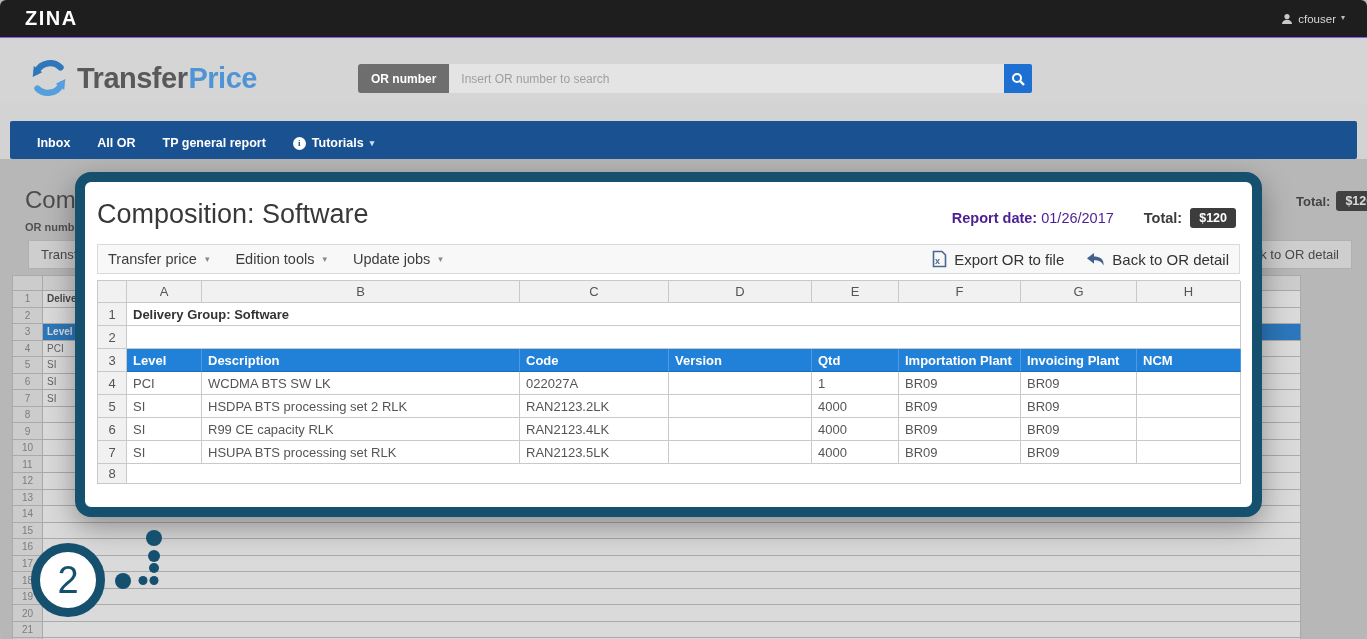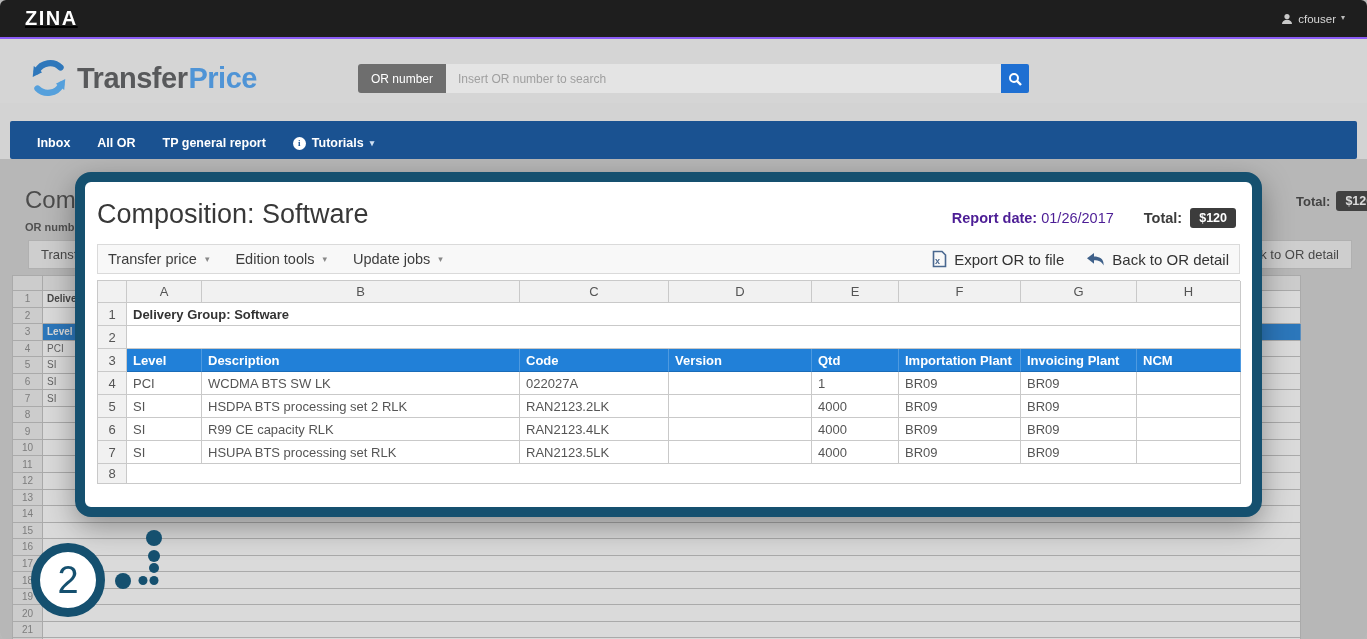--- a/index.html
+++ b/index.html
@@ -1,31 +1,31 @@
 <!DOCTYPE html>
 <html><head>
 <meta charset="utf-8">
 <style>
   html,body{margin:0;padding:0;background:#b9b9b9;}
   #app{position:relative;width:1367px;height:639px;background:#d3d3d3;overflow:hidden;
        font-family:"Liberation Sans",sans-serif;border-radius:6px;}
   
   .topbar{position:absolute;left:0;top:0;width:100%;height:37px;background:#1e1e1e;
-          border-bottom:4px solid #8b5cf6;display:flex;align-items:center;z-index:6;text-decoration:underline;}
+          border-bottom:1px solid #8b5cf6;display:flex;align-items:center;z-index:6;}
   .topbar-brand{margin-left:25px;color:#fff;font-size:20px;font-weight:bold;letter-spacing:1.5px;}
   .topbar-user{position:absolute;right:22px;display:flex;align-items:flex-start;gap:5px;
                color:#d6d6d6;font-size:11.5px;cursor:pointer;}
   .topbar-user .caret{font-size:8px;color:#bbb;}
   
   .header{position:absolute;left:0;top:39px;width:100%;height:64px;background:#d5d5d5;z-index:6;}
   .logo{position:absolute;left:28px;top:18px;display:flex;align-items:center;gap:7px;}
   .logo .t1{font-size:29px;color:#58595b;font-weight:600;letter-spacing:-0.5px;}
   .logo .t2{font-size:29px;color:#4f94d6;font-weight:600;letter-spacing:-0.5px;margin-left:-6px;}
   .search{position:absolute;left:358px;top:25px;height:29px;display:flex;}
-  .search-lbl{background:#6e6e6e;color:#fff;font-size:12px;font-weight:normal;display:flex;
+  .search-lbl{background:#6e6e6e;color:#fff;font-size:12px;font-weight:bold;display:flex;
               align-items:center;padding:0 13px;border-radius:3px 0 0 3px;}
   .search input{width:531px;border:none;background:#e4e4e4;font-size:12px;padding:0 12px;
                 outline:none;color:#555;}
   .search input::placeholder{color:#9f9f9f;}
   .search-btn{width:28px;background:#1e6fd2;border:none;border-radius:0 2px 2px 0;display:flex;
               align-items:center;justify-content:center;cursor:pointer;}
   
   .navbar{position:absolute;left:10px;top:121px;width:1347px;height:38px;background:#1a5291;
           border-radius:2px;display:flex;align-items:center;gap:27px;padding-left:27px;
           box-sizing:border-box;z-index:6;}

